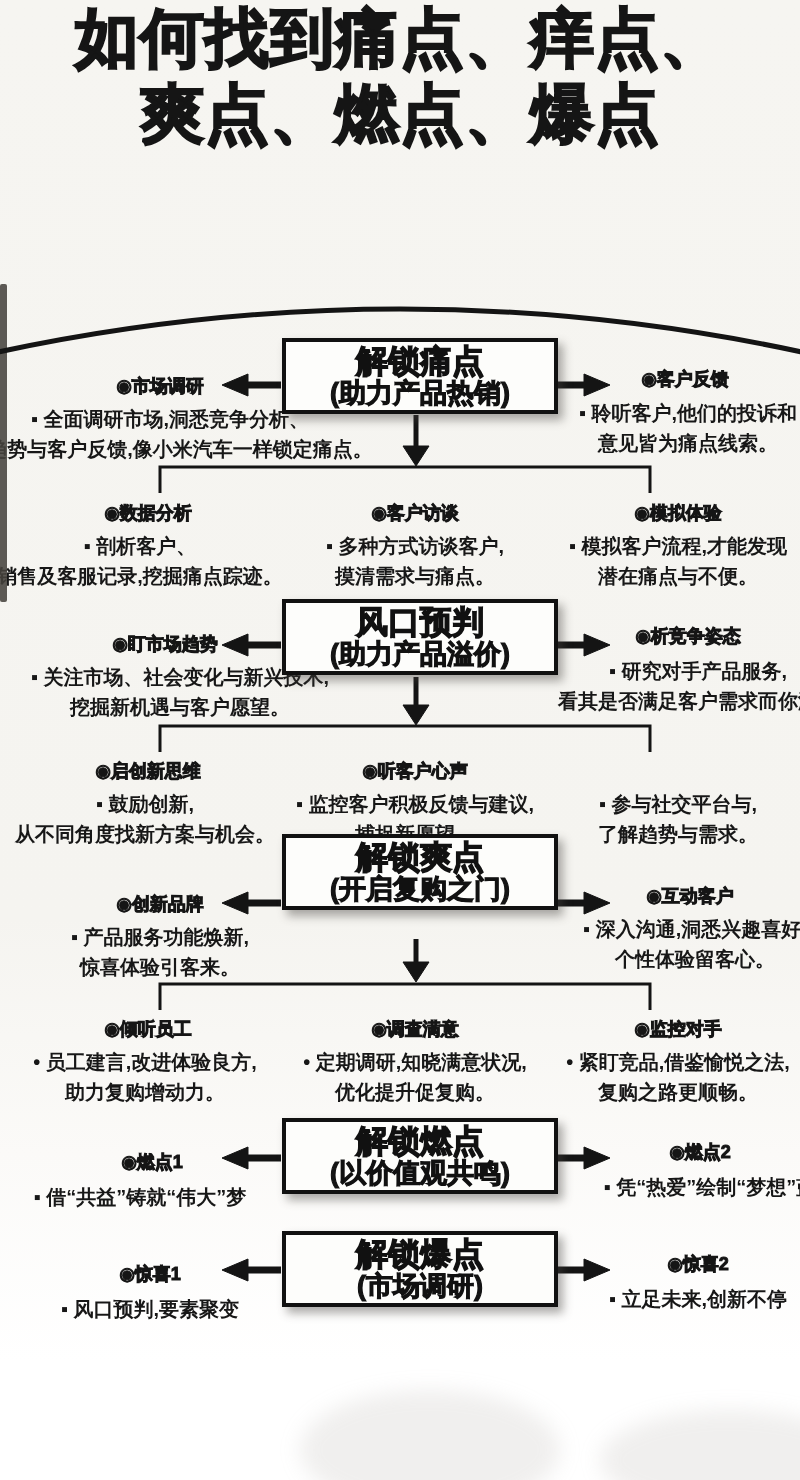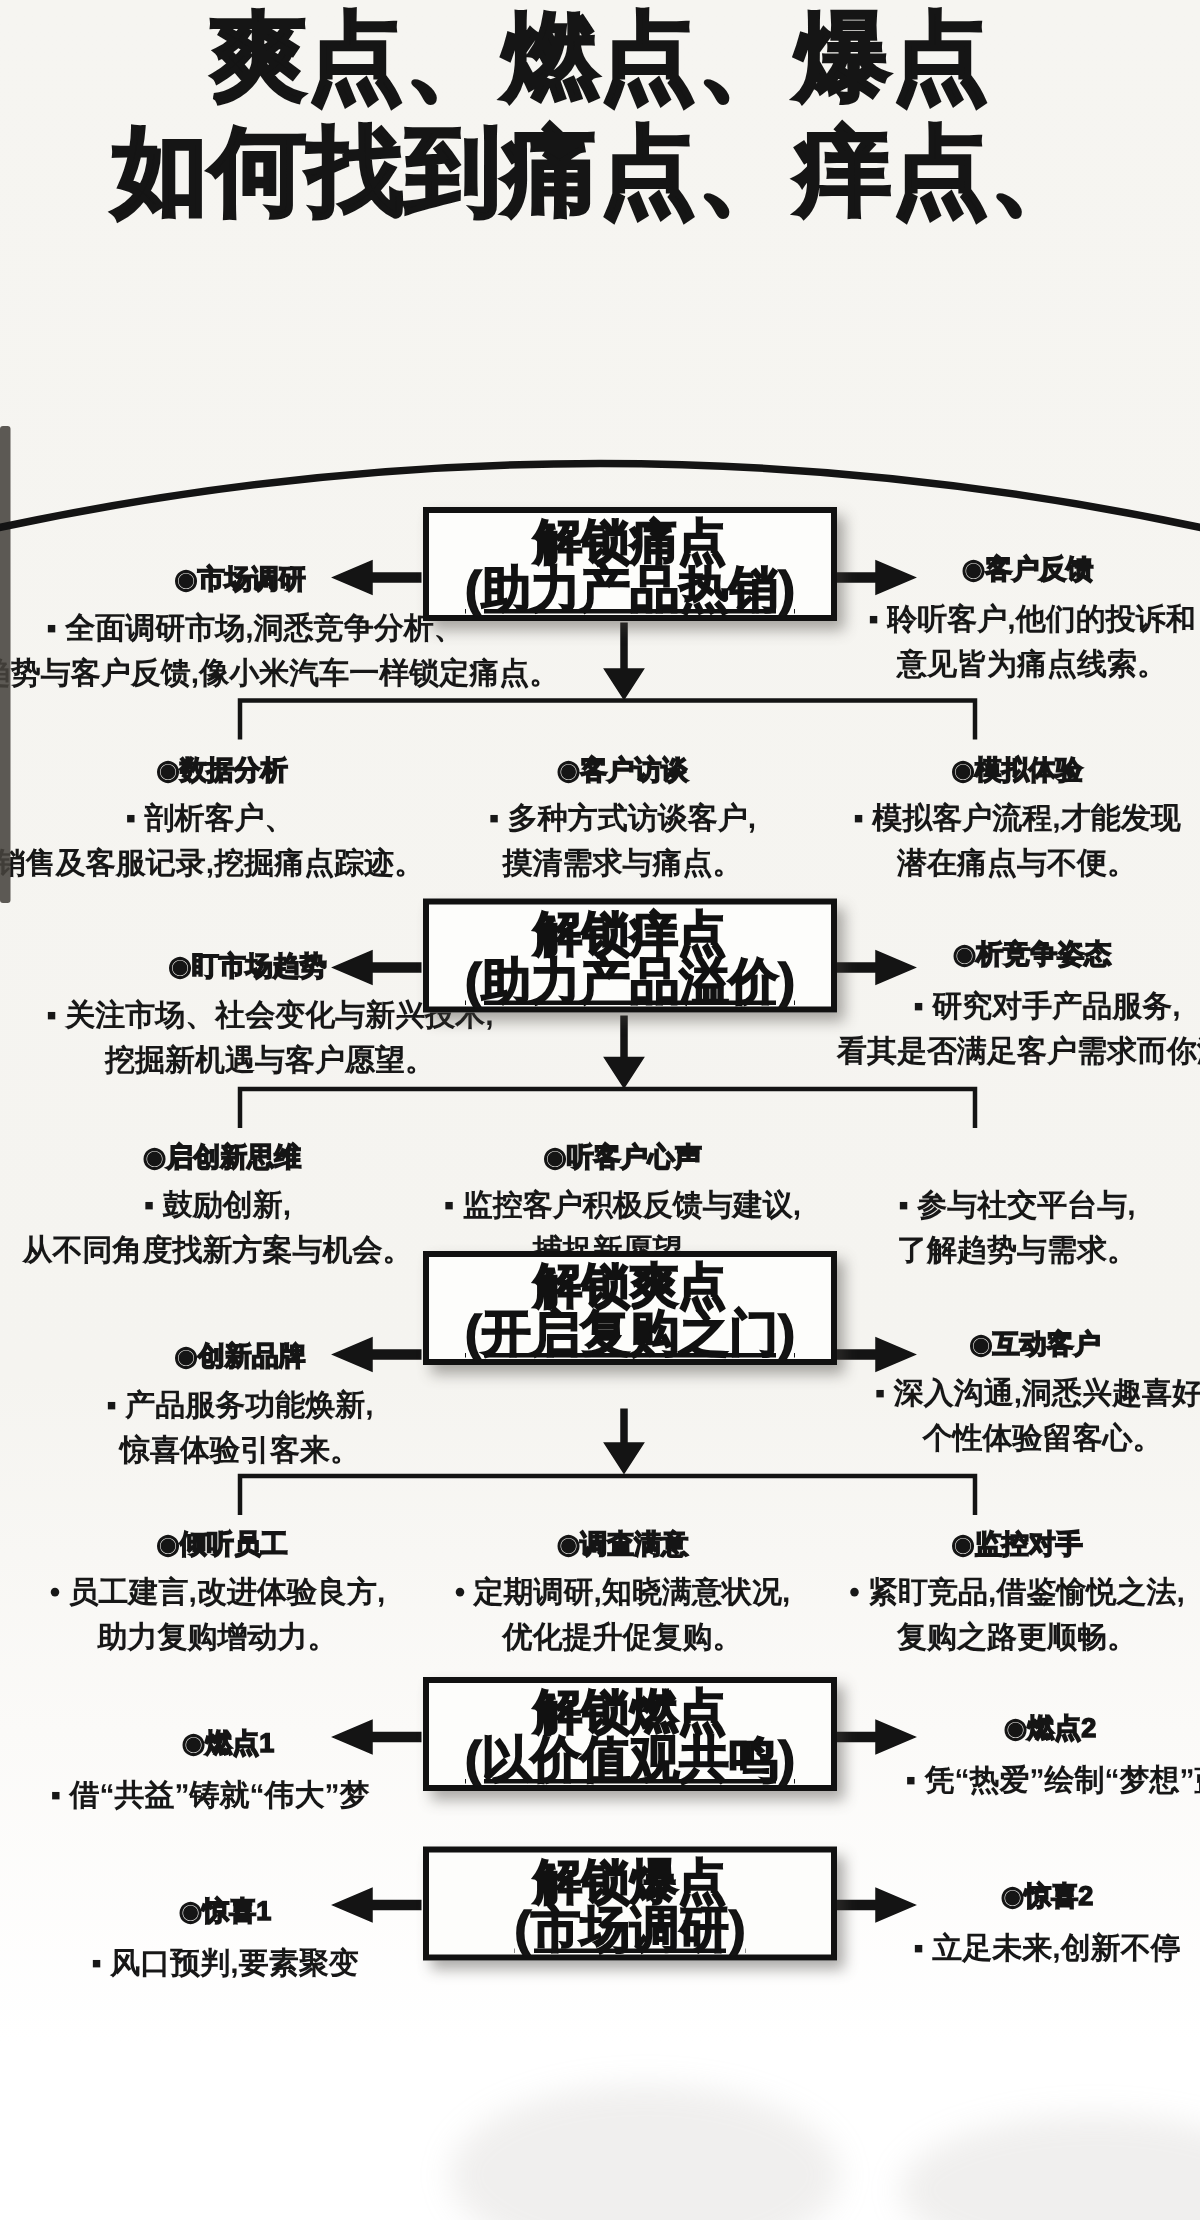--- a/index.html
+++ b/index.html
@@ -16,41 +16,41 @@
     -webkit-text-stroke:2.2px #151515;color:#151515;
   }
   
   .cbox{
     left:282px;width:268px;height:68px;background:#fdfdfb;
     border:4px solid #111;box-shadow:5px 6px 9px rgba(70,68,64,.45);
     display:flex;flex-direction:column;justify-content:center;align-items:center;
     text-align:center;z-index:3;
   }
   .cbox .l1{font-size:32px;font-weight:900;line-height:34px;-webkit-text-stroke:1.4px #111;}
-  .cbox .l2{font-size:33px;font-weight:900;line-height:30px;text-decoration:underline;-webkit-text-stroke:1.1px #111;}
+  .cbox .l2{font-size:27px;font-weight:900;line-height:30px;-webkit-text-stroke:1.1px #111;}
   
   .heading{
     font-size:18px;font-weight:900;line-height:32px;white-space:nowrap;
     -webkit-text-stroke:1px #151515;text-align:center;transform:translateX(-50%);
   }
   
   .desc{width:800px;text-align:center;font-size:20px;font-weight:700;line-height:30px;color:#171717;}
   .desc div{white-space:nowrap;}
   svg.wire{left:0;top:0;z-index:2;pointer-events:none;}
   .edge-strip{left:0;top:284px;width:7px;height:318px;background:#47433e;opacity:.88;border-radius:2px;}
   .blob{border-radius:50%;background:rgba(170,168,160,.18);filter:blur(10px);}
 </style>
 </head>
 <body>
 
 <div id="stage">
 
   <div class="abs title">
+    <div>如何找到痛点、痒点、</div>
     <div>爽点、燃点、爆点</div>
-    <div>如何找到痛点、痒点、</div>
   </div>
 
   <svg class="abs wire" width="800" height="1480" viewBox="0 0 800 1480">
     <g stroke="#141414" fill="#141414">
       <path d="M -20 356 Q 400 262 820 356" fill="none" stroke-width="5"></path>
 
       <line x1="281" y1="385" x2="247" y2="385" stroke-width="7"></line>
         <polygon points="248,374 248,396 222,385"></polygon>
       <line x1="551" y1="385" x2="585" y2="385" stroke-width="7"></line>
         <polygon points="584,374 584,396 610,385"></polygon>
@@ -110,21 +110,21 @@
     <div>▪ 多种方式访谈客户,</div>
     <div>摸清需求与痛点。</div>
   </div>
   <div class="abs heading" style="left:678px;top:497px">◉模拟体验</div>
   <div class="abs desc" style="left:278px;top:531px">
     <div>▪ 模拟客户流程,才能发现</div>
     <div>潜在痛点与不便。</div>
   </div>
 
   <div class="abs cbox" style="top:599px">
-    <div class="l1">解锁痒点</div>
+    <div class="l1">风口预判</div>
     <div class="l2">(助力产品溢价)</div>
   </div>
   <div class="abs heading" style="left:165px;top:628px">◉盯市场趋势</div>
   <div class="abs desc" style="left:-220px;top:662px">
     <div>▪ 关注市场、社会变化与新兴技术,</div>
     <div>挖掘新机遇与客户愿望。</div>
   </div>
   <div class="abs heading" style="left:688px;top:620px">◉析竞争姿态</div>
   <div class="abs desc" style="left:298px;top:656px">
     <div>▪ 研究对手产品服务,</div>

